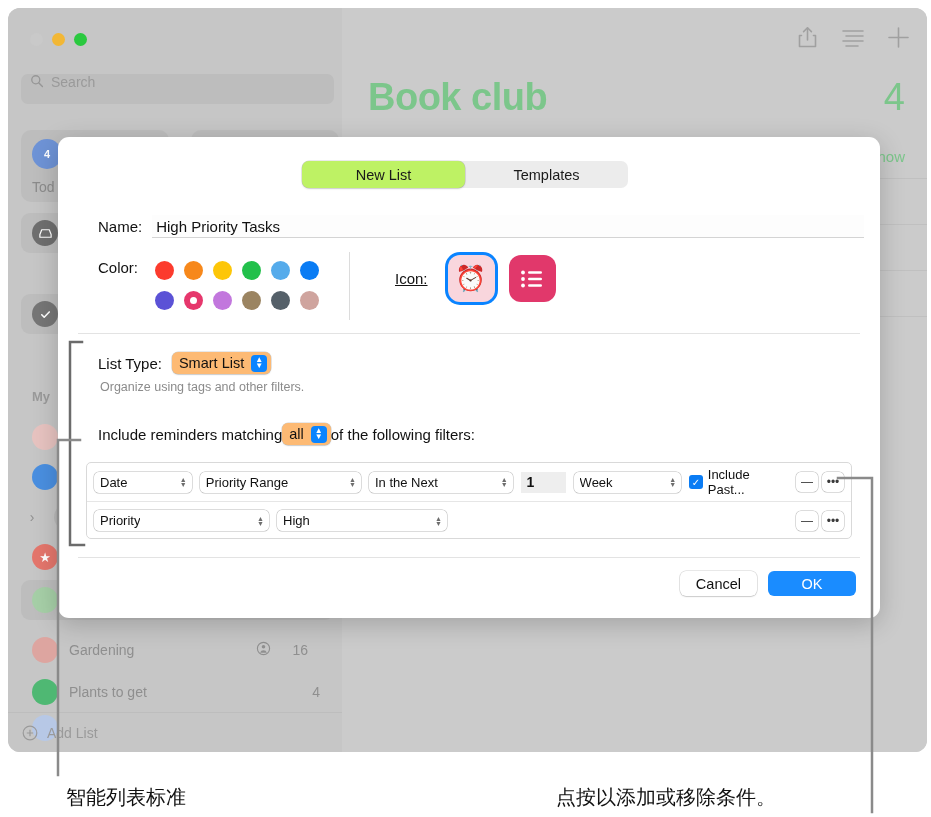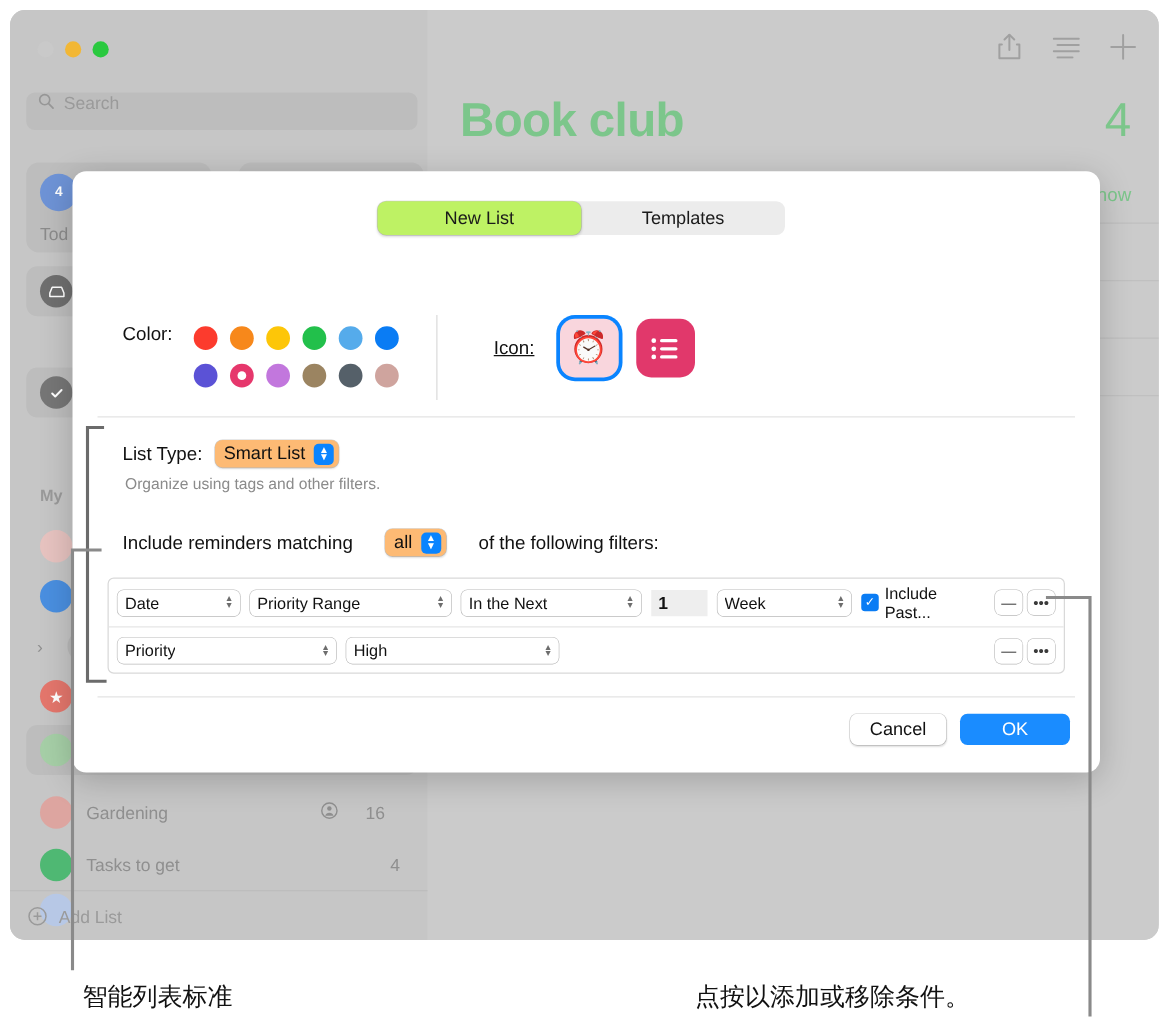--- a/index.html
+++ b/index.html
@@ -151,21 +151,21 @@
     box-shadow: 0 0 0 .5px rgba(0,0,0,.18), 0 1px 1.5px rgba(0,0,0,.13);
     font-size: 14.5px; color:#111;
   }
   .chev-blue {
     width: 16px; height: 17px; border-radius: 4px; background:#0a84ff;
     display:flex; align-items:center; justify-content:center;
     flex-direction: column; color:#fff; font-size: 8px; line-height: 6px;
   }
   .hint { position:absolute; left: 42px; top: 243px; font-size: 12.5px; color:#8b8b8b; }
 
-  .row-include { position:absolute; left: 40px; top: 286px; display:flex; align-items:center; gap: 26px; font-size: 15px; color:#111;}
+  .row-include { position:absolute; left: 40px; top: 286px; display:flex; align-items:center; gap: 0; font-size: 15px; color:#111;}
 
   .filters-box {
     position:absolute; left: 28px; top: 325px;
     width: 766px; height: 77px;
     border: 1px solid #d9d9d9; border-radius: 5px;
     background: #fff; overflow: hidden;
   }
   .frow { height: 38px; display:flex; align-items:center; padding: 0 7px; gap: 8px; position: relative;}
   .frow + .frow { border-top: 1px solid #e6e6e6; }
   .sel-ctl {
@@ -293,21 +293,21 @@
             <circle cx="8" cy="8" r="6.5" fill="none" stroke="#8f8f8f" stroke-width="1.2"></circle>
             <circle cx="8" cy="6.2" r="1.9" fill="#8f8f8f"></circle>
             <path d="M4.4 12.4a3.8 3.8 0 017.2 0" fill="#8f8f8f"></path>
           </svg>
       </span>
       <span style="margin-left:10px;margin-right:26px;font-size:14px;color:#8f8f8f;">16</span>
     </div>
 
     <div class="sb-row" style="top:664px;">
       <div class="sb-ico" style="background:#4fb873;"></div>
-      <span>Tasks to get</span>
+      <span>Plants to get</span>
       <span class="sb-cnt">4</span>
     </div>
 
     <div class="sb-row" style="top:700px;">
       <div class="sb-ico" style="background:#b7c8e6;"></div>
     </div>
 
     <div class="add-list">
       <svg width="16" height="16" viewBox="0 0 16 16">
         <circle cx="8" cy="8" r="6.8" fill="none" stroke="#9a9a9a" stroke-width="1.2"></circle>
@@ -346,20 +346,24 @@
     <div class="main-rowline" style="left:334px;top:308px;"></div>
   </div>
 
   <div class="dialog">
 
     <div class="seg-wrap">
       <div class="seg active">New List</div>
       <div class="seg">Templates</div>
     </div>
 
+    <div class="row-name">
+      <span class="lbl">Name:</span>
+      <input class="name-input" value="High Priority Tasks" style="">
+    </div>
 
     <div class="row-color">
       <span class="color-label">Color:</span>
       <div class="swatches">
         <div class="sw-cell">
             <div class="sw" style="background:#fc3b2d"></div>
           </div>
         <div class="sw-cell">
             <div class="sw" style="background:#f7881b"></div>
           </div>

